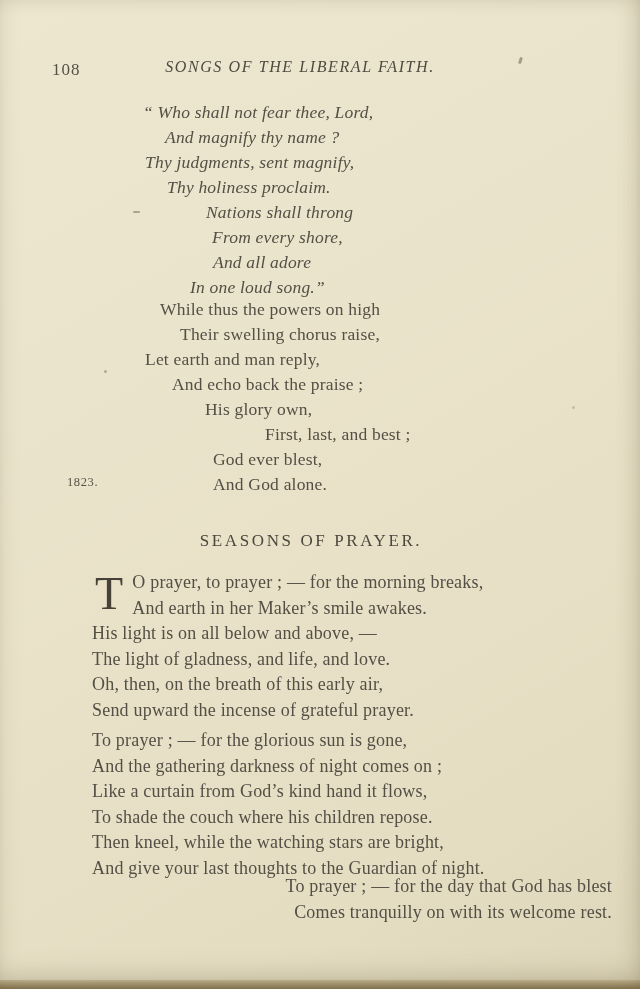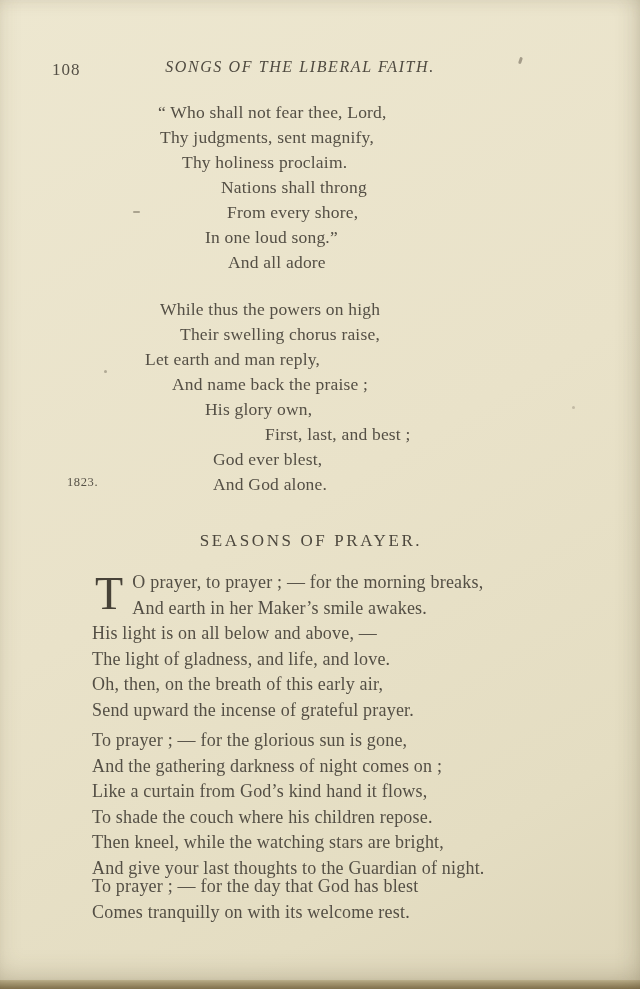--- a/index.html
+++ b/index.html
@@ -67,21 +67,21 @@
   .stanza {
     position: absolute;
     font-size: 17.5px;
     line-height: 25px;
     letter-spacing: 0.2px;
   }
   .line {
     white-space: nowrap;
   }
 
-  #stanza-a { top: 100px;  left: 145px; width: 360px; }
+  #stanza-a { top: 100px;  left: 130px; width: 360px; font-style: italic; }
   #stanza-b { top: 297px;  left: 145px; width: 360px; }
 
   .year {
     position: absolute;
     top: 475px;
     left: 67px;
     font-size: 12.5px;
     letter-spacing: 0.6px;
     color: #565147;
   }
@@ -96,21 +96,21 @@
     font-size: 17px;
     font-weight: normal;
     letter-spacing: 2.6px;
     color: #4c473d;
     font-family: Liberation Serif, serif;
   }
 
   .seasons { font-size: 18px; line-height: 25.6px; }
   #stanza-c { top: 570px; left: 92px; width: 520px; }
   #stanza-d { top: 728px; left: 92px; width: 520px; }
-  #stanza-e { top: 874px; left: 92px; width: 520px; }
+  #stanza-e { top: 874px; left: 92px; width: 520px; text-align: right; }
 
   .dropcap {
     float: left;
     font-size: 46px;
     line-height: 42px;
     padding-top: 3px;
     margin: 0 9px 0 3px;
     color: #474238;
   }
   .open-2 { margin-left: 6px; }
@@ -131,33 +131,34 @@
 
 <div class="page">
 
   <header class="running-head">
     <span class="pageno">108</span>
     <span class="running-title">SONGS OF THE LIBERAL FAITH.</span>
   </header>
 
   <section class="stanza" id="stanza-a">
     <div class="line" style="margin-left:13px">“ Who shall not fear thee, Lord,</div>
+    <div class="line" style="margin-left:35px">And magnify thy name ?</div>
     <div class="line" style="margin-left:15px">Thy judgments, sent magnify,</div>
     <div class="line" style="margin-left:37px">Thy holiness proclaim.</div>
     <div class="line" style="margin-left:76px">Nations shall throng</div>
     <div class="line" style="margin-left:82px">From every shore,</div>
+    <div class="line" style="margin-left:83px">And all adore</div>
     <div class="line" style="margin-left:60px">In one loud song.”</div>
-    <div class="line" style="margin-left:83px">And all adore</div>
   </section>
 
   <section class="stanza" id="stanza-b">
     <div class="line" style="margin-left:15px">While thus the powers on high</div>
     <div class="line" style="margin-left:35px">Their swelling chorus raise,</div>
     <div class="line" style="margin-left:0px">Let earth and man reply,</div>
-    <div class="line" style="margin-left:27px">And name back the praise ;</div>
+    <div class="line" style="margin-left:27px">And echo back the praise ;</div>
     <div class="line" style="margin-left:60px">His glory own,</div>
     <div class="line" style="margin-left:120px">First, last, and best ;</div>
     <div class="line" style="margin-left:68px">God ever blest,</div>
     <div class="line" style="margin-left:68px">And God alone.</div>
   </section>
 
   <div class="year">1823.</div>
 
   <h2 class="hymn-title">SEASONS OF PRAYER.</h2>
 

